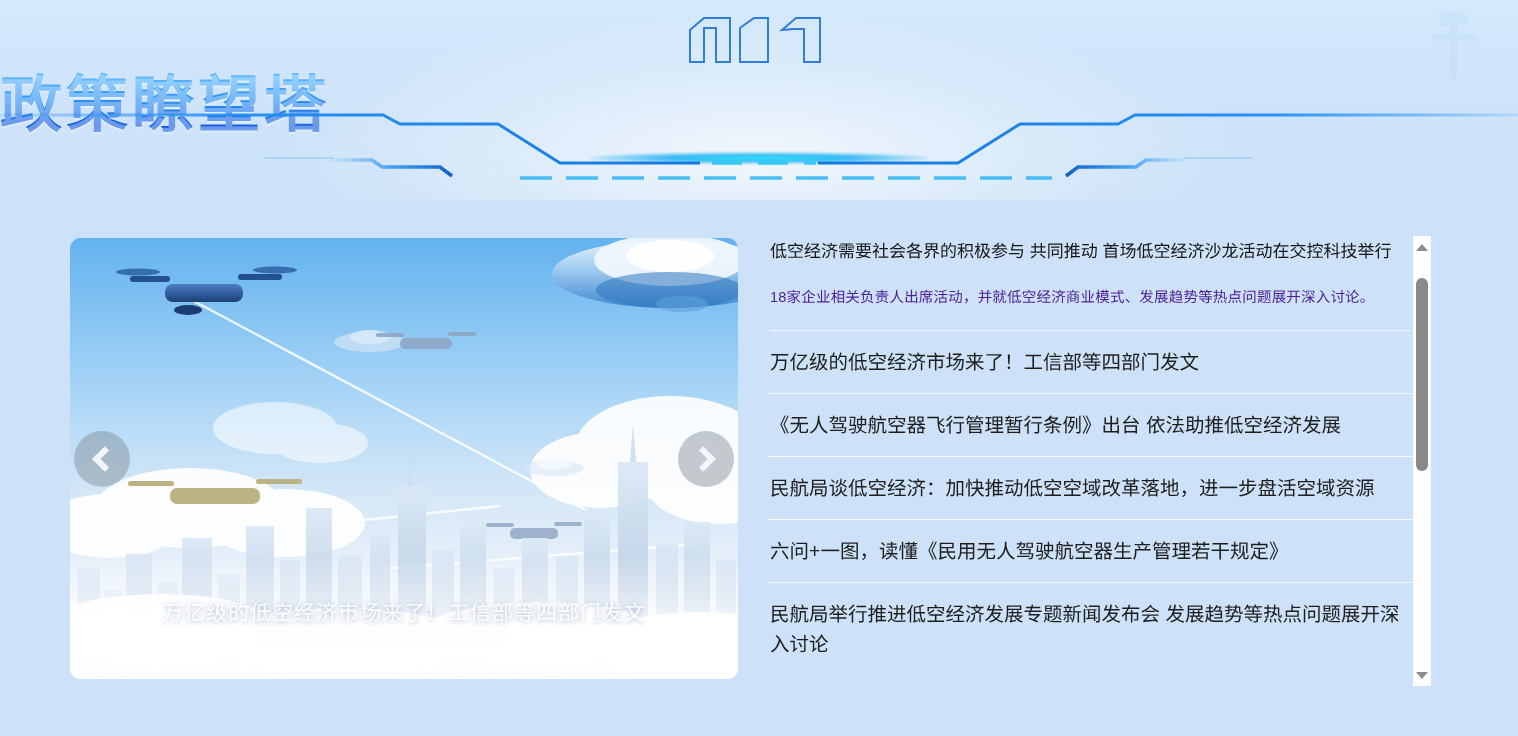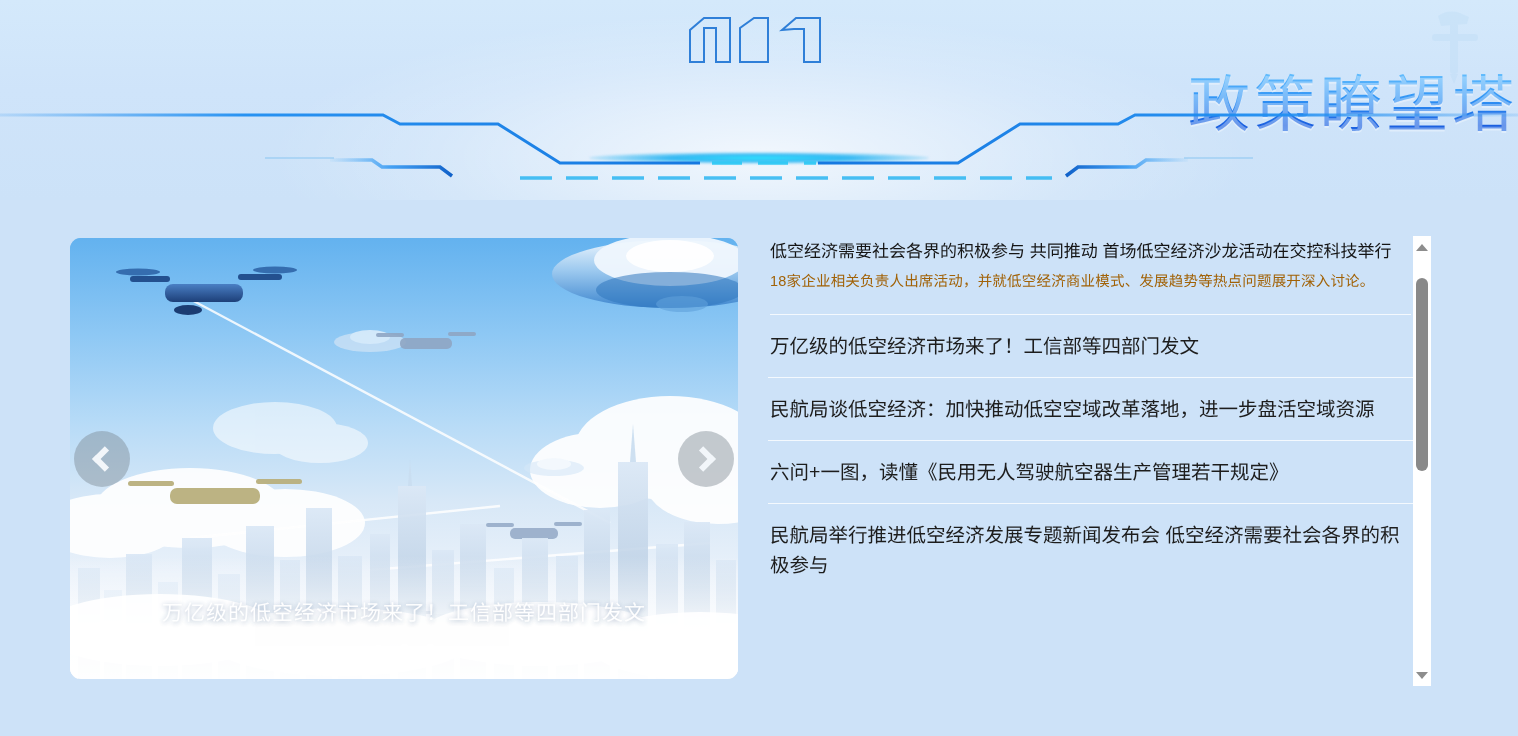--- a/index.html
+++ b/index.html
@@ -40,24 +40,24 @@
   .logo-glyph {
     position: absolute;
     left: 50%; top: 14px;
     transform: translateX(-50%);
     width: 150px; height: 52px;
   }
 
   .banner-title {
     position: absolute;
     left: 0; right: 0; top: 68px;
-    text-align: right;
+    text-align: left;
     font-size: 62px;
     line-height: 74px;
-    font-weight: 400;
+    font-weight: 700;
     letter-spacing: 4px;
     font-family: "DejaVu Sans", "Liberation Sans", sans-serif;
     background: linear-gradient(180deg, #6fc6ff 0%, #2f93f5 42%, #1a5fe0 78%, #2f7fe8 100%);
     -webkit-background-clip: text;
     background-clip: text;
     color: transparent;
     -webkit-text-fill-color: transparent;
     text-shadow: 0 2px 0 rgba(255,255,255,0.35);
   }
 
@@ -166,23 +166,24 @@
 
   .feature-title {
     font-size: 17px;
     line-height: 36px;
     color: #151515;
     font-weight: 400;
     cursor: pointer;
   }
 
   .feature-summary {
+    margin-top: 16px;
     font-size: 14.5px;
     line-height: 22px;
-    color: #a16207;
+    color: #4c1d95;
     letter-spacing: 0.2px;
   }
 
   .divider {
     height: 1px;
     background: rgba(255,255,255,0.78);
     margin: 22px 2px 0 2px;
   }
 
   .news-list { margin-top: 0; }
@@ -471,23 +472,24 @@
 
     <div class="feature">
       <div class="feature-title">低空经济需要社会各界的积极参与 共同推动 首场低空经济沙龙活动在交控科技举行</div>
       <div class="feature-summary">18家企业相关负责人出席活动，并就低空经济商业模式、发展趋势等热点问题展开深入讨论。</div>
     </div>
 
     <div class="divider"></div>
 
     <div class="news-list">
       <div class="news-item">万亿级的低空经济市场来了！工信部等四部门发文</div>
+      <div class="news-item">《无人驾驶航空器飞行管理暂行条例》出台 依法助推低空经济发展</div>
       <div class="news-item">民航局谈低空经济：加快推动低空空域改革落地，进一步盘活空域资源</div>
       <div class="news-item">六问+一图，读懂《民用无人驾驶航空器生产管理若干规定》</div>
-      <div class="news-item">民航局举行推进低空经济发展专题新闻发布会 低空经济需要社会各界的积极参与</div>
+      <div class="news-item">民航局举行推进低空经济发展专题新闻发布会 发展趋势等热点问题展开深入讨论</div>
     </div>
   </div>
 
   <div class="scrollbar">
     <div class="sb-btn up">
       <span class="sb-tri"></span>
     </div>
     <div class="sb-thumb"></div>
     <div class="sb-btn down">
       <span class="sb-tri"></span>

